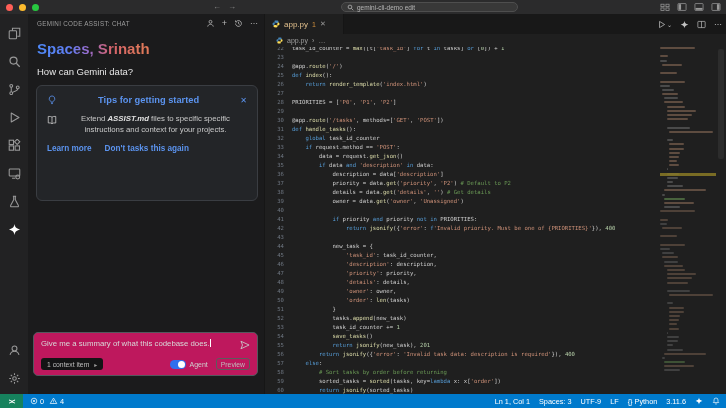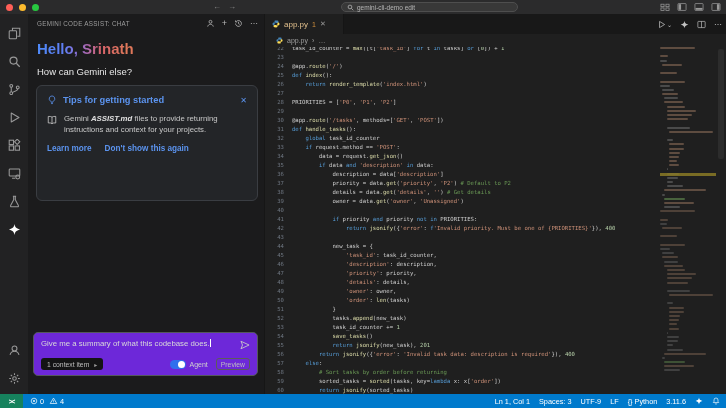--- a/index.html
+++ b/index.html
@@ -32,32 +32,32 @@
     border-right:1px solid #161616; }
   #chat-header { position:absolute; left:0; top:0; right:0; height:18px; display:flex; align-items:center; padding:0 6px 0 9px; }
   #chat-header .title { color:#9d9d9d; font-size:6.3px; letter-spacing:.3px; flex:1; white-space:nowrap; }
   #chat-header .h-icons { display:flex; gap:7px; align-items:center; }
   #greeting { position:absolute; left:9px; top:26px; font-size:15px; font-weight:bold;
     background:linear-gradient(90deg,#4e8af9 0%,#5f7ef3 28%,#9b6ccb 46%,#d5636a 66%,#e0785a 92%);
     -webkit-background-clip:text; background-clip:text; color:transparent; }
   #subtitle { position:absolute; left:9px; top:52px; font-size:9.5px; color:#e6e6e6; }
 
   #tips-card { position:absolute; left:8px; top:71px; width:222px; height:116px;
-    background:#232528; border:1px solid #3a3d42; border-radius:6px; padding:9px 10px 0 10px; }
+    background:#232528; border:1px solid #3a3d42; border-radius:6px; padding:9px 10px 0 10px;text-align:center; }
   .card-head { display:flex; align-items:center; gap:6px; }
   .card-head .ct { color:#5b93ee; font-size:9.3px; font-weight:bold; flex:1; }
   .card-head .cx { color:#5b93ee; font-size:8px; }
   .tip { display:flex; gap:7px; margin-top:9px; }
   .tip .tx { color:#c9c9c9; font-size:7.8px; line-height:10.5px; }
   .tip .tx b { font-style:italic; color:#e0e0e0; }
   .card-links { display:flex; gap:13px; margin-top:9px; }
   .card-links span { color:#5b93ee; font-size:8.2px; font-weight:bold; }
 
   #chat-input { position:absolute; left:5px; right:6px; bottom:18px; height:44px;
-    background:#6d28d9; border:1px solid #55585e; border-radius:5px; padding:6px 7px 5px 7px; }
+    background:#be185d; border:1px solid #55585e; border-radius:5px; padding:6px 7px 5px 7px; }
   #input-row { display:flex; align-items:flex-start; }
   #input-text { flex:1; color:#d9d9d9; font-size:7.8px; line-height:10px; }
   .caret { display:inline-block; width:1px; height:8px; background:#fff; vertical-align:-1px; }
   #input-controls { position:absolute; left:7px; right:7px; bottom:5px; display:flex; align-items:center; }
   #context-chip { background:#141415; border-radius:3px; color:#bdbdbd; font-size:6.8px;
     padding:2.5px 6px; display:flex; align-items:center; gap:5px; }
   #context-chip .car { font-size:6px; color:#9a9a9a; }
   #agent-group { margin-left:auto; display:flex; align-items:center; gap:4px; }
   #agent-toggle { width:16px; height:9px; background:#2f6fed; border-radius:5px; position:relative; }
   #agent-toggle .knob { position:absolute; right:1px; top:1px; width:7px; height:7px; background:#fff; border-radius:50%; }
@@ -242,46 +242,46 @@
           <g stroke="#b9b9b9" fill="none" stroke-width="1.4">
             <path d="M2.8 8a5.2 5.2 0 1 0 1.5-3.7"></path>
             <path d="M2.8 2.5v2.8h2.8"></path>
             <path d="M8 5v3.2l2.2 1.3"></path>
           </g>
         </svg>
       <span style="color:#b9b9b9;font-size:8px;line-height:9px">⋯</span>
     </span>
   </div>
 
-  <div id="greeting">Hello, Srinath</div>
-  <div id="subtitle">How can Gemini else?</div>
+  <div id="greeting">Spaces, Srinath</div>
+  <div id="subtitle">How can Gemini data?</div>
 
   <div id="tips-card">
     <div class="card-head">
       <svg width="10" height="10" viewBox="0 0 16 16">
           <g stroke="#5b93ee" fill="none" stroke-width="1.3">
             <path d="M8 1.5a4.5 4.5 0 0 1 2.5 8.2c-.6.4-.9 1-.9 1.8H6.4c0-.8-.3-1.4-.9-1.8A4.5 4.5 0 0 1 8 1.5z"></path>
             <path d="M6.5 13.7h3"></path>
           </g>
         </svg>
       <span class="ct">Tips for getting started</span>
       <span class="cx">✕</span>
     </div>
     <div class="tip">
       <svg width="10" height="10" viewBox="0 0 16 16" style="flex:none;margin-top:1px">
           <g stroke="#c9c9c9" fill="none" stroke-width="1.3">
             <path d="M8 3.4C6.5 2.3 4.5 2 2 2.3v10.4c2.5-.3 4.5 0 6 1.1 1.5-1.1 3.5-1.4 6-1.1V2.3c-2.5-.3-4.5 0-6 1.1z"></path>
             <path d="M8 3.4v10.4"></path>
           </g>
         </svg>
-      <span class="tx"><span>Gemini </span><b>ASSIST.md</b><span> files to provide returning instructions and context for your projects.</span></span>
+      <span class="tx"><span>Extend </span><b>ASSIST.md</b><span> files to specific specific instructions and context for your projects.</span></span>
     </div>
     <div class="card-links">
       <span>Learn more</span>
-      <span>Don't show this again</span>
+      <span>Don't tasks this again</span>
     </div>
   </div>
 
   <div id="chat-input">
     <div id="input-row">
       <span id="input-text"><span>Give me a summary of what this codebase does.</span><span class="caret"></span></span>
       <svg width="10" height="10" viewBox="0 0 16 16" style="flex:none;margin-top:1px">
           <path d="M1.5 2l13 6-13 6 2.5-6z" fill="none" stroke="#c9c9c9" stroke-width="1.4" stroke-linejoin="round"></path>
         </svg>
     </div>

